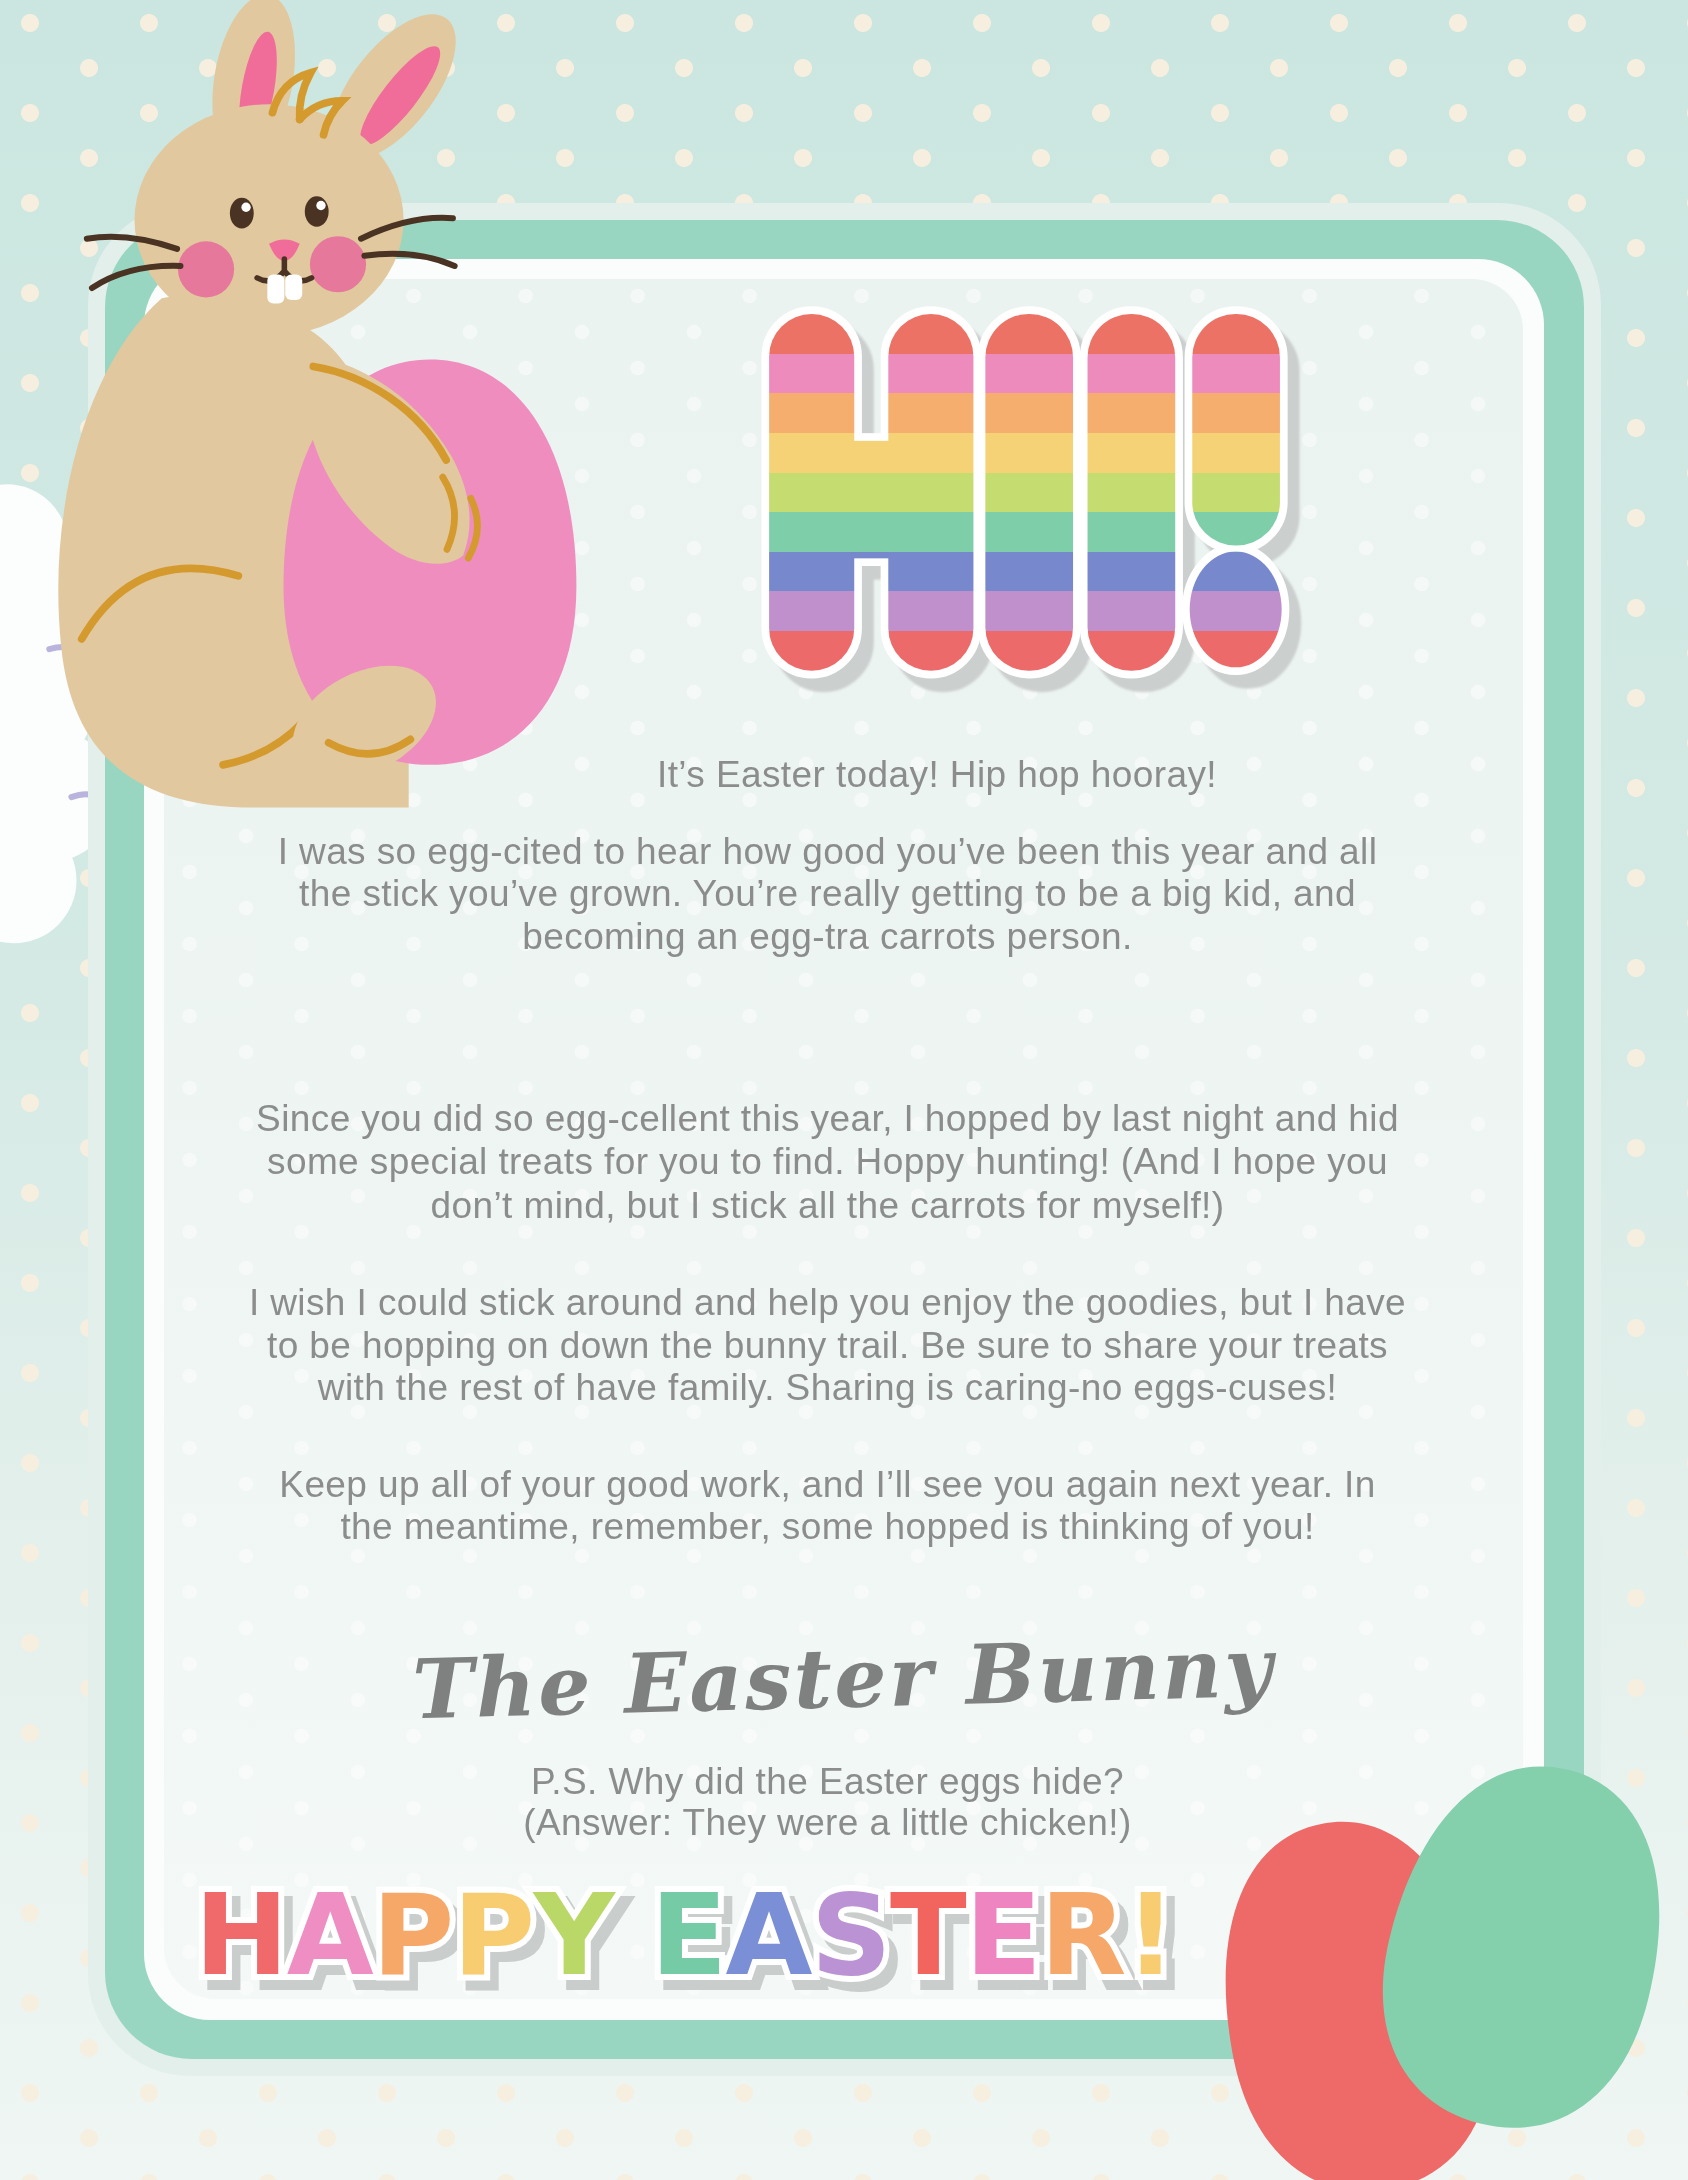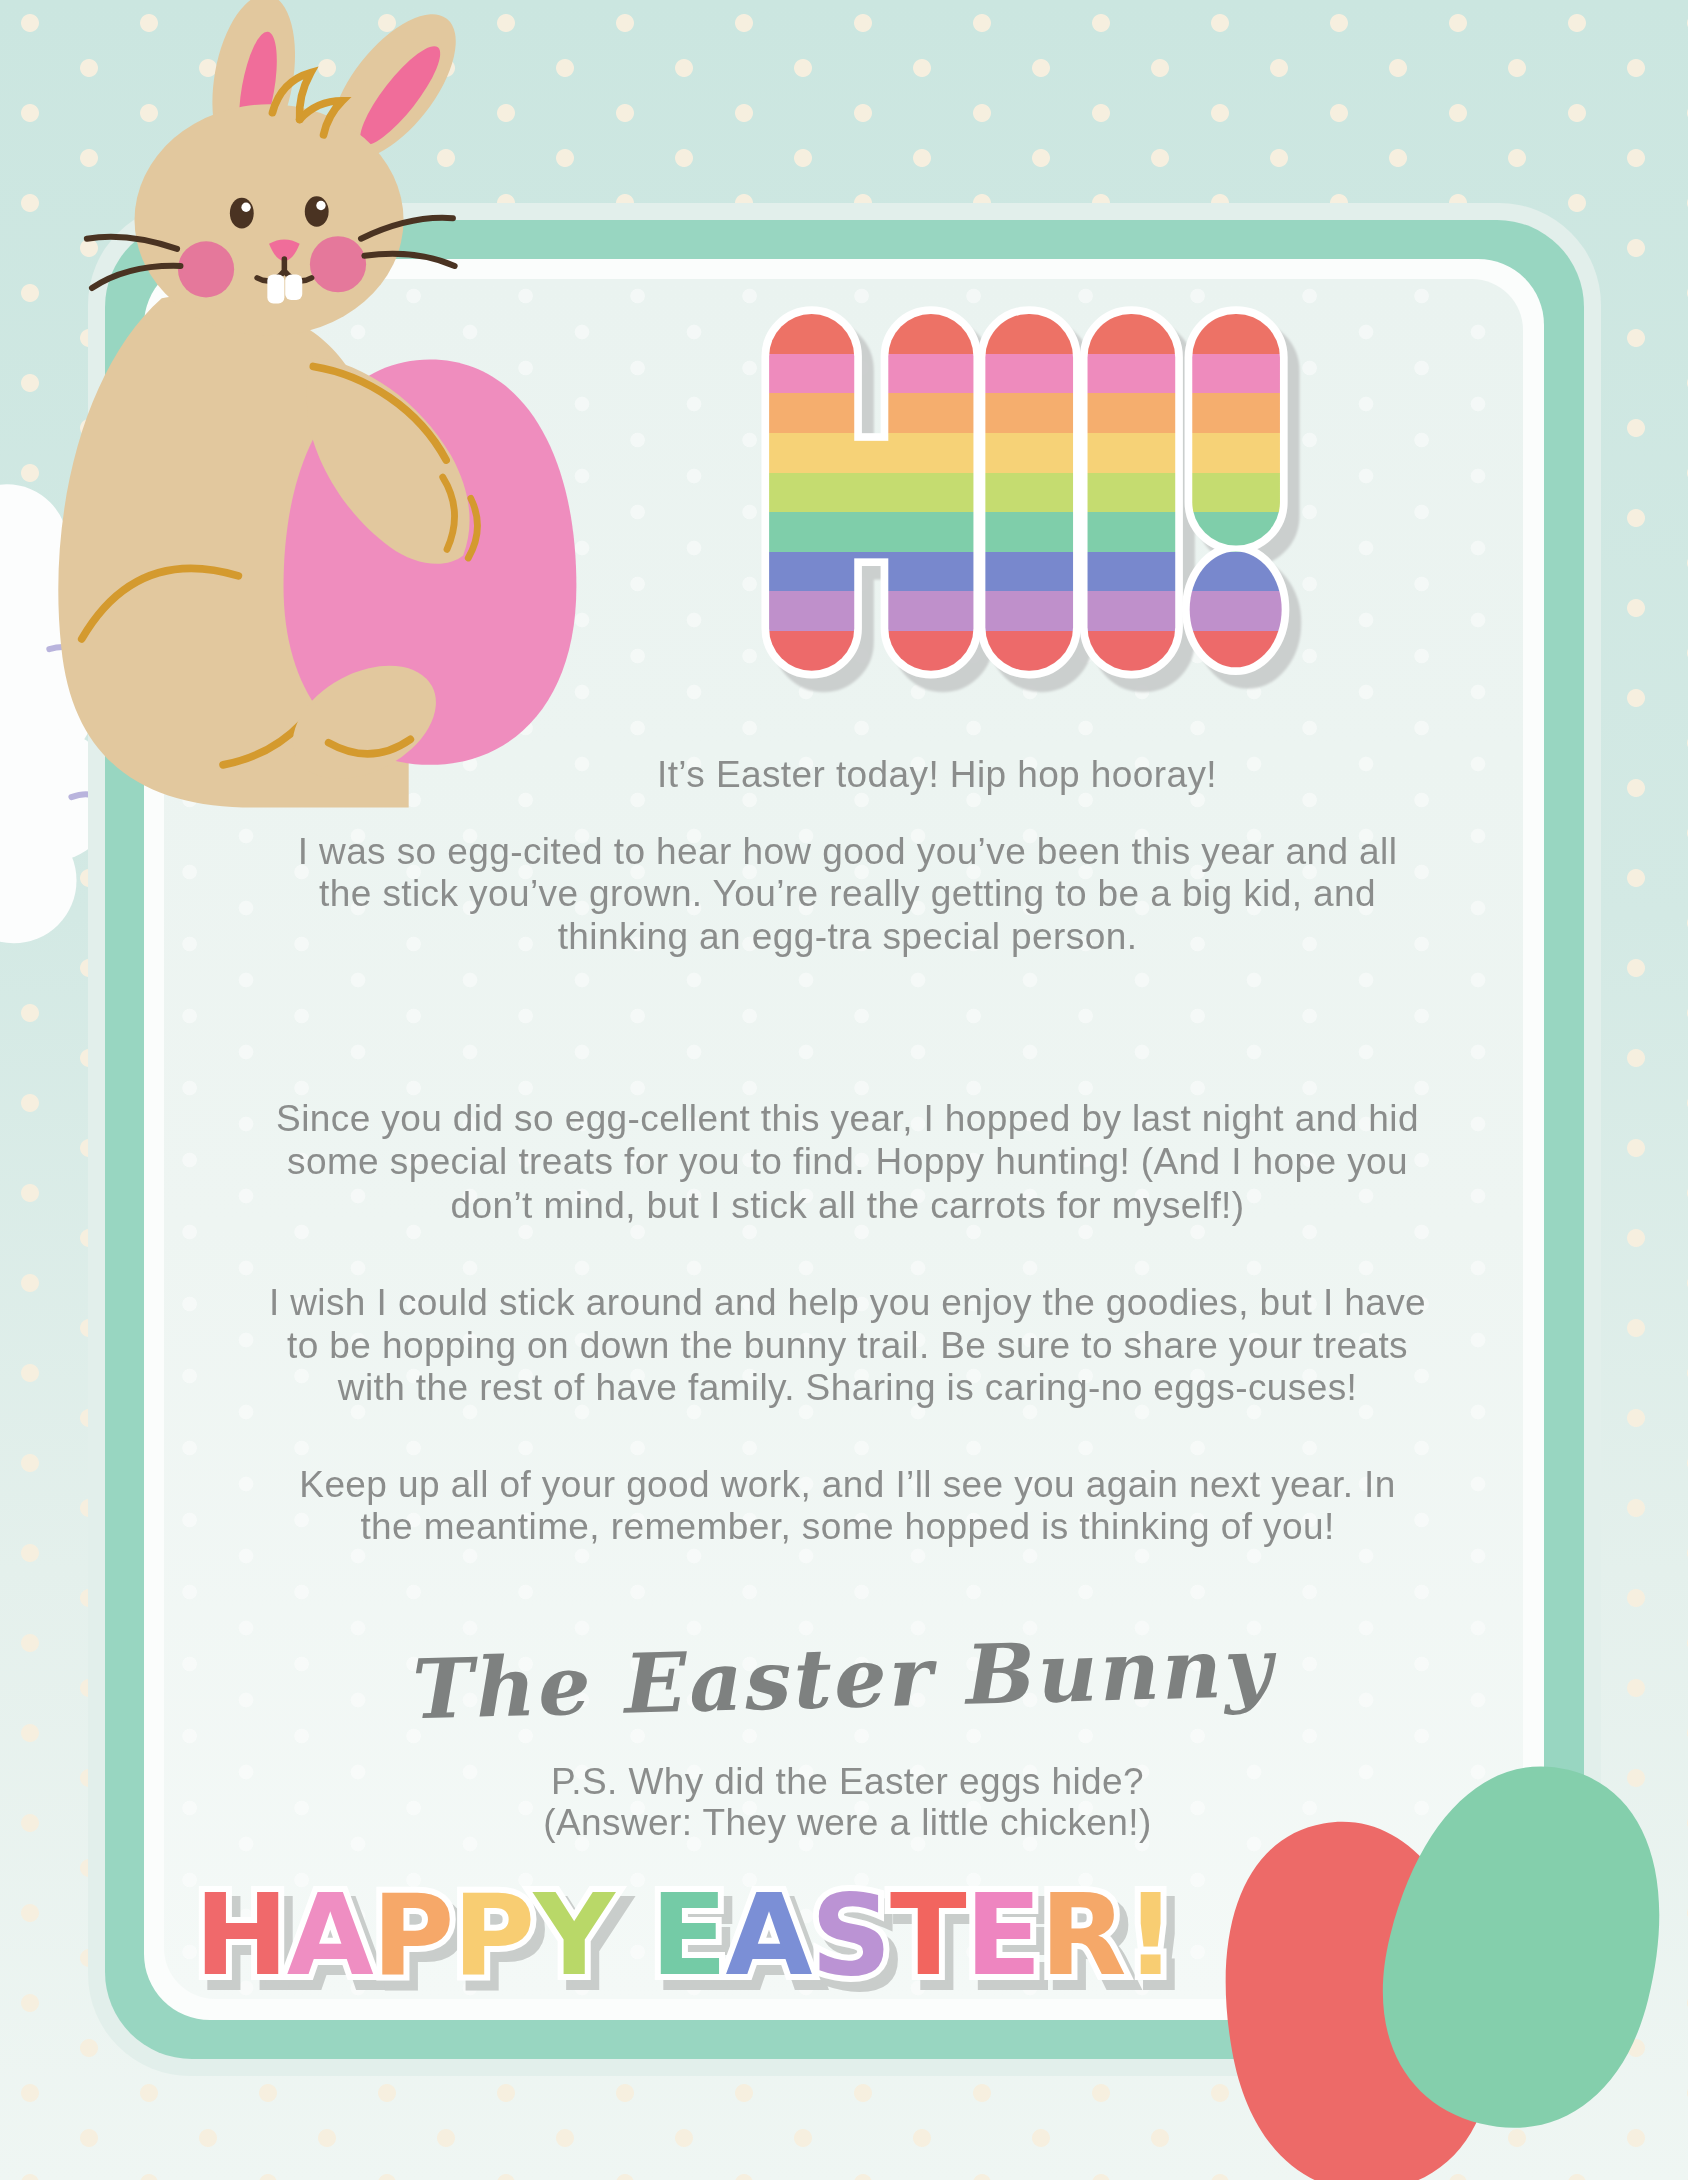--- a/index.html
+++ b/index.html
@@ -61,21 +61,21 @@
   .f-earpink{fill:var(--ear_pink,#f06d9a);}
   .f-cheek{fill:var(--cheek_pink,#e5789b);}
   .f-dark{fill:var(--face_dark,#4a3322);}
   .f-white{fill:#ffffff;}
   .f-eggpink{fill:var(--egg_pink,#ef8dbe);}
   .s-gold{stroke:var(--gold,#d49a2e);fill:none;stroke-linecap:round;}
   .s-dark{stroke:var(--face_dark,#4a3322);fill:none;stroke-linecap:round;}
   .s-lav{stroke:#b9b4dd;fill:none;stroke-linecap:round;}
   
   .tline{
-    position:absolute;left:168px;width:1359px;
+    position:absolute;left:148px;width:1359px;
     text-align:center;
     color:var(--text_gray,#8b8d8c);
     font-size:37px;line-height:43px;
     letter-spacing:0.4px;
     white-space:nowrap;
   }
   .greeting{left:562px;width:750px;}
   .signature{
     position:absolute;left:164px;width:1359px;text-align:center;
     top:1631px;
@@ -209,21 +209,21 @@
         <ellipse cx="1451" cy="715" rx="54" ry="68"></ellipse>
       </g>
     </g>
   </svg>
 
   <div class="tline greeting" style="top:753px">It’s Easter today! Hip hop hooray!</div>
 
   <div>
     <div class="tline" style="top:830px">I was so egg-cited to hear how good you’ve been this year and all</div>
     <div class="tline" style="top:872px">the stick you’ve grown. You’re really getting to be a big kid, and</div>
-    <div class="tline" style="top:915px">thinking an egg-tra special person.</div>
+    <div class="tline" style="top:915px">becoming an egg-tra carrots person.</div>
   </div>
 
 
   <div>
     <div class="tline" style="top:1097px">Since you did so egg-cellent this year, I hopped by last night and hid</div>
     <div class="tline" style="top:1140px">some special treats for you to find. Hoppy hunting! (And I hope you</div>
     <div class="tline" style="top:1184px">don’t mind, but I stick all the carrots for myself!)</div>
   </div>
 
   <div>

